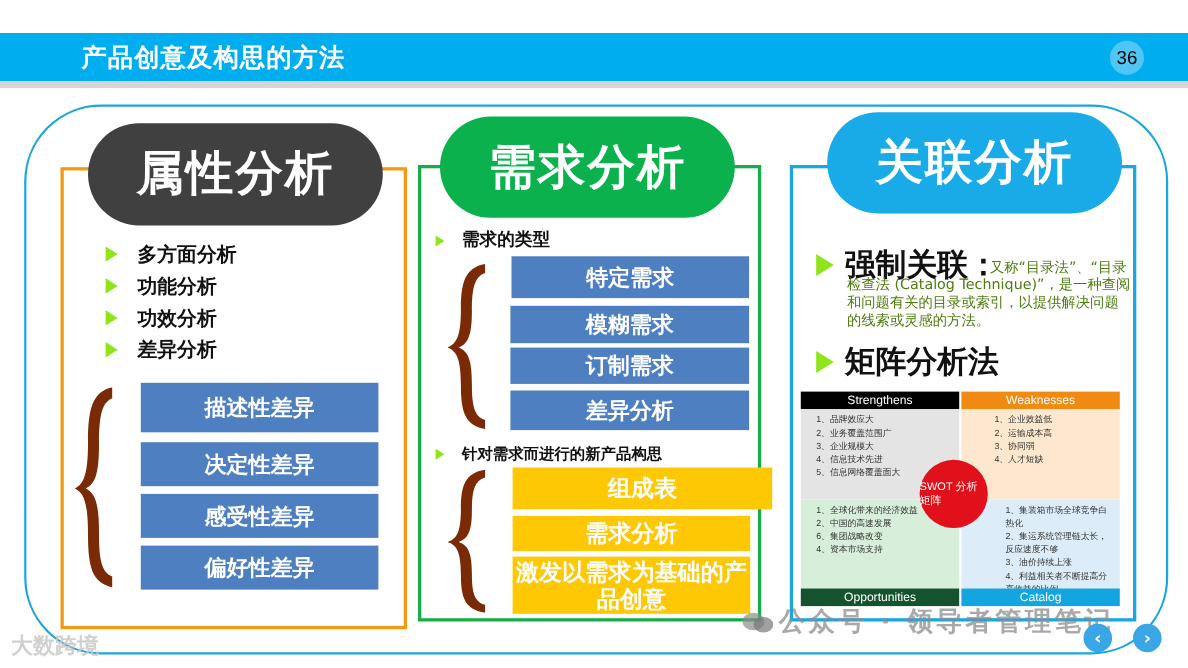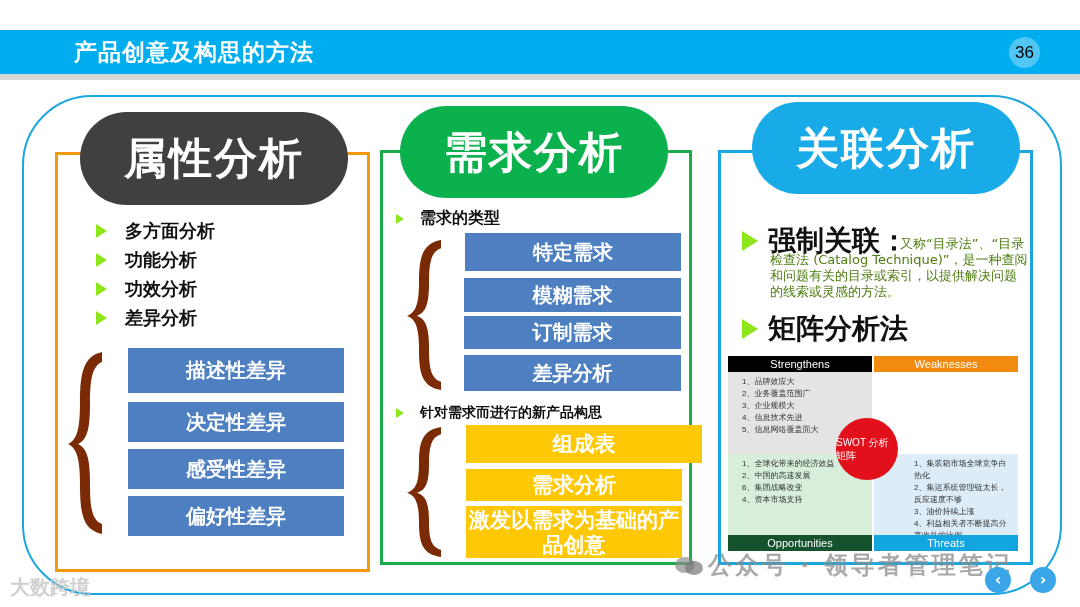--- a/index.html
+++ b/index.html
@@ -125,34 +125,40 @@
 <div class="swot">
   <div class="hd" style="left:0;top:0;width:144px;background:#000">Strengthens</div>
   <div class="hd" style="left:146px;top:0;width:144px;background:#f08a10">Weaknesses</div>
   <div class="q" style="left:0;top:16px;width:144px;height:82px;background:#e4e4e4">
     <div>1、品牌效应大</div>
     <div>2、业务覆盖范围广</div>
     <div>3、企业规模大</div>
     <div>4、信息技术先进</div>
     <div>5、信息网络覆盖面大</div>
   </div>
+  <div class="q" style="left:146px;top:16px;width:144px;height:82px;background:#fde8cf;padding-left:30px">
+    <div>1、企业效益低</div>
+    <div>2、运输成本高</div>
+    <div>3、协同弱</div>
+    <div>4、人才短缺</div>
+  </div>
   <div class="q" style="left:0;top:98px;width:144px;height:81px;background:#d7eedb">
     <div>1、全球化带来的经济效益</div>
     <div>2、中国的高速发展</div>
     <div>6、集团战略改变</div>
     <div>4、资本市场支持</div>
   </div>
   <div class="q" style="left:146px;top:98px;width:144px;height:81px;background:#dcecf8;padding-left:40px">
     <div>1、集装箱市场全球竞争白热化</div>
     <div>2、集运系统管理链太长，反应速度不够</div>
     <div>3、油价持续上涨</div>
     <div>4、利益相关者不断提高分享收益的比例</div>
   </div>
   <div class="hd" style="left:0;top:179px;width:144px;background:#14532d">Opportunities</div>
-  <div class="hd" style="left:146px;top:179px;width:144px;background:#13a5e0">Threats</div>
+  <div class="hd" style="left:146px;top:179px;width:144px;background:#13a5e0">Catalog</div>
   <div class="circle">SWOT 分析矩阵</div>
 </div>
 
 <svg class="wx-icon" viewBox="0 0 28 20">
   <ellipse cx="10" cy="9" rx="10" ry="8" fill="rgba(140,140,140,0.7)"></ellipse>
   <ellipse cx="19" cy="12" rx="9" ry="7" fill="rgba(120,120,120,0.7)"></ellipse>
 </svg>
 <div class="watermark-wx" style="left:708px">公众号 · 领导者管理笔记</div>
 <div class="watermark-bl">大数跨境</div>
 <div class="nav-btn" style="left:985px;top:567px">‹</div>

